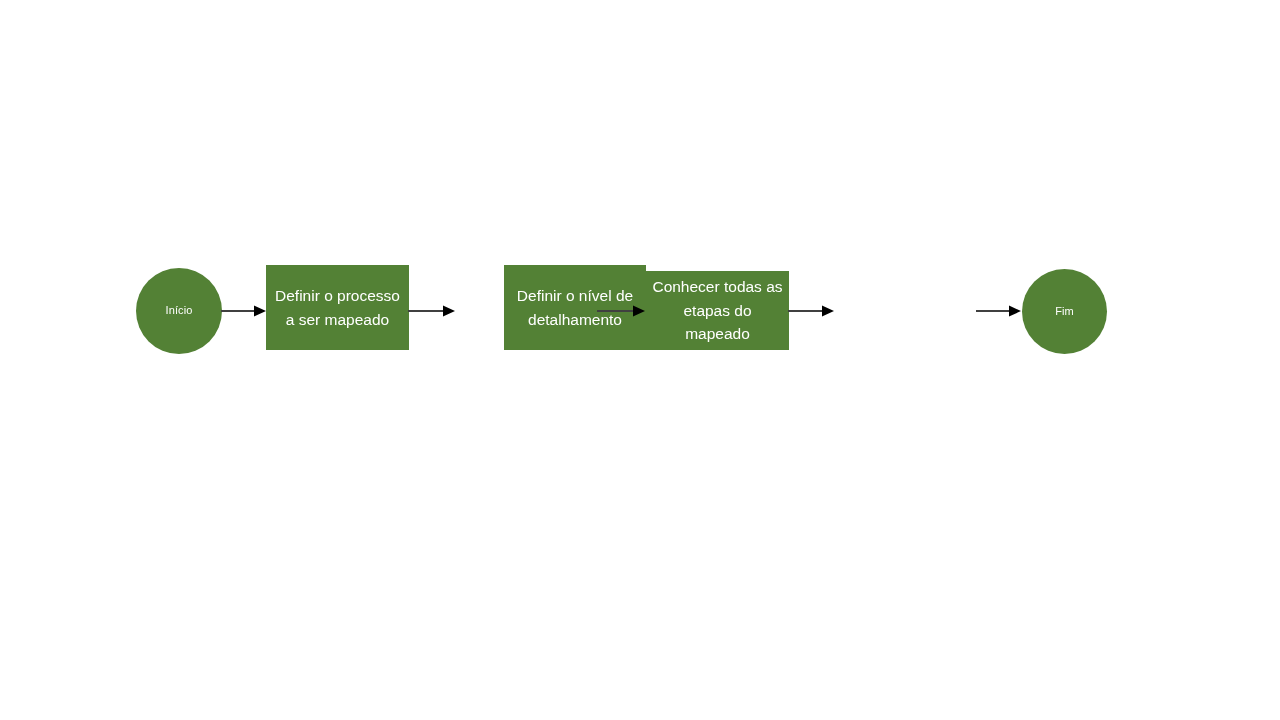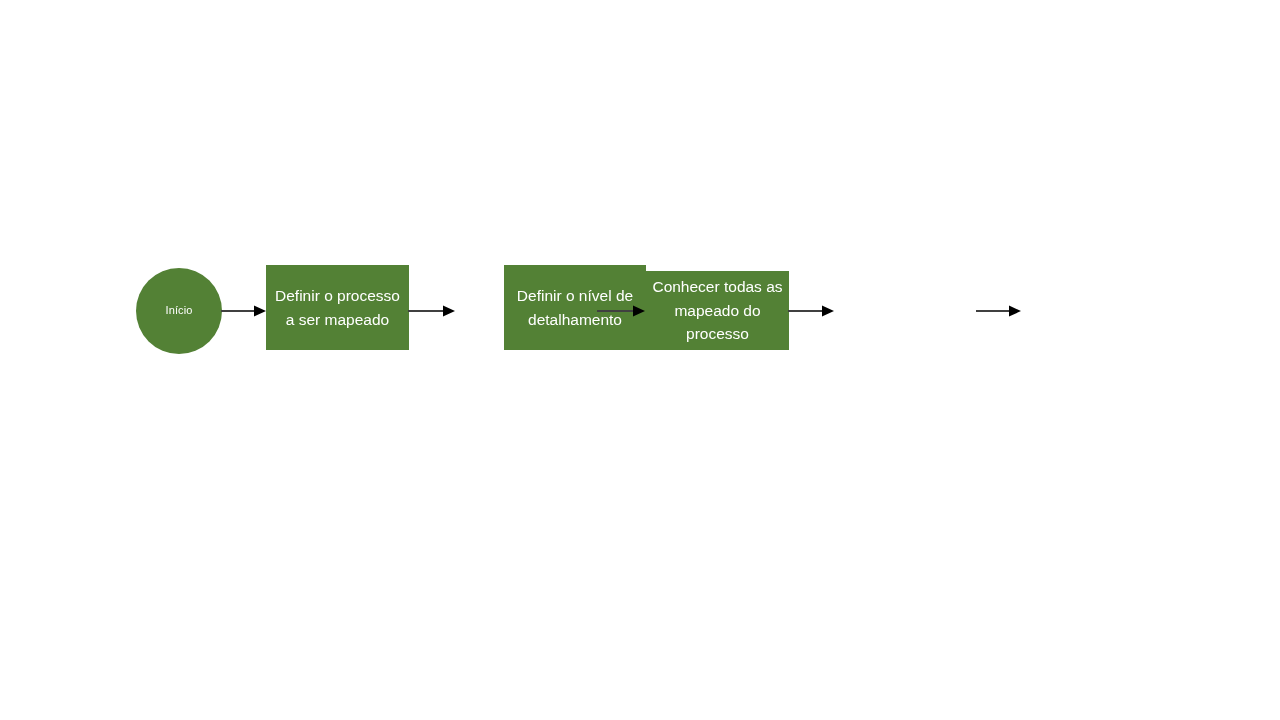--- a/index.html
+++ b/index.html
@@ -107,32 +107,35 @@
   </div>
 
   <div class="connector" id="conn-3">
     <svg width="100%" height="14" viewBox="0 0 50 14" preserveAspectRatio="none">
       <line x1="0" y1="7" x2="38" y2="7" stroke="#404040" stroke-width="2"></line>
       <polygon points="36,1.5 48,7 36,12.5" fill="#000000"></polygon>
     </svg>
   </div>
 
   <div class="node process" id="node-step-3">
-    <span class="node-label">Conhecer todas as mapeado do processo</span>
+    <span class="node-label">Conhecer todas as etapas do mapeado</span>
   </div>
 
   <div class="connector" id="conn-4">
     <svg width="100%" height="14" viewBox="0 0 48 14" preserveAspectRatio="none">
       <line x1="0" y1="7" x2="36" y2="7" stroke="#404040" stroke-width="2"></line>
       <polygon points="34,1.5 46,7 34,12.5" fill="#000000"></polygon>
     </svg>
   </div>
 
 
   <div class="connector" id="conn-5">
     <svg width="100%" height="14" viewBox="0 0 47 14" preserveAspectRatio="none">
       <line x1="0" y1="7" x2="35" y2="7" stroke="#404040" stroke-width="2"></line>
       <polygon points="33,1.5 45,7 33,12.5" fill="#000000"></polygon>
     </svg>
   </div>
 
+  <div class="node terminator" id="node-fim">
+    <span class="node-label">Fim</span>
+  </div>
 
 </div>
 
 </body></html>

